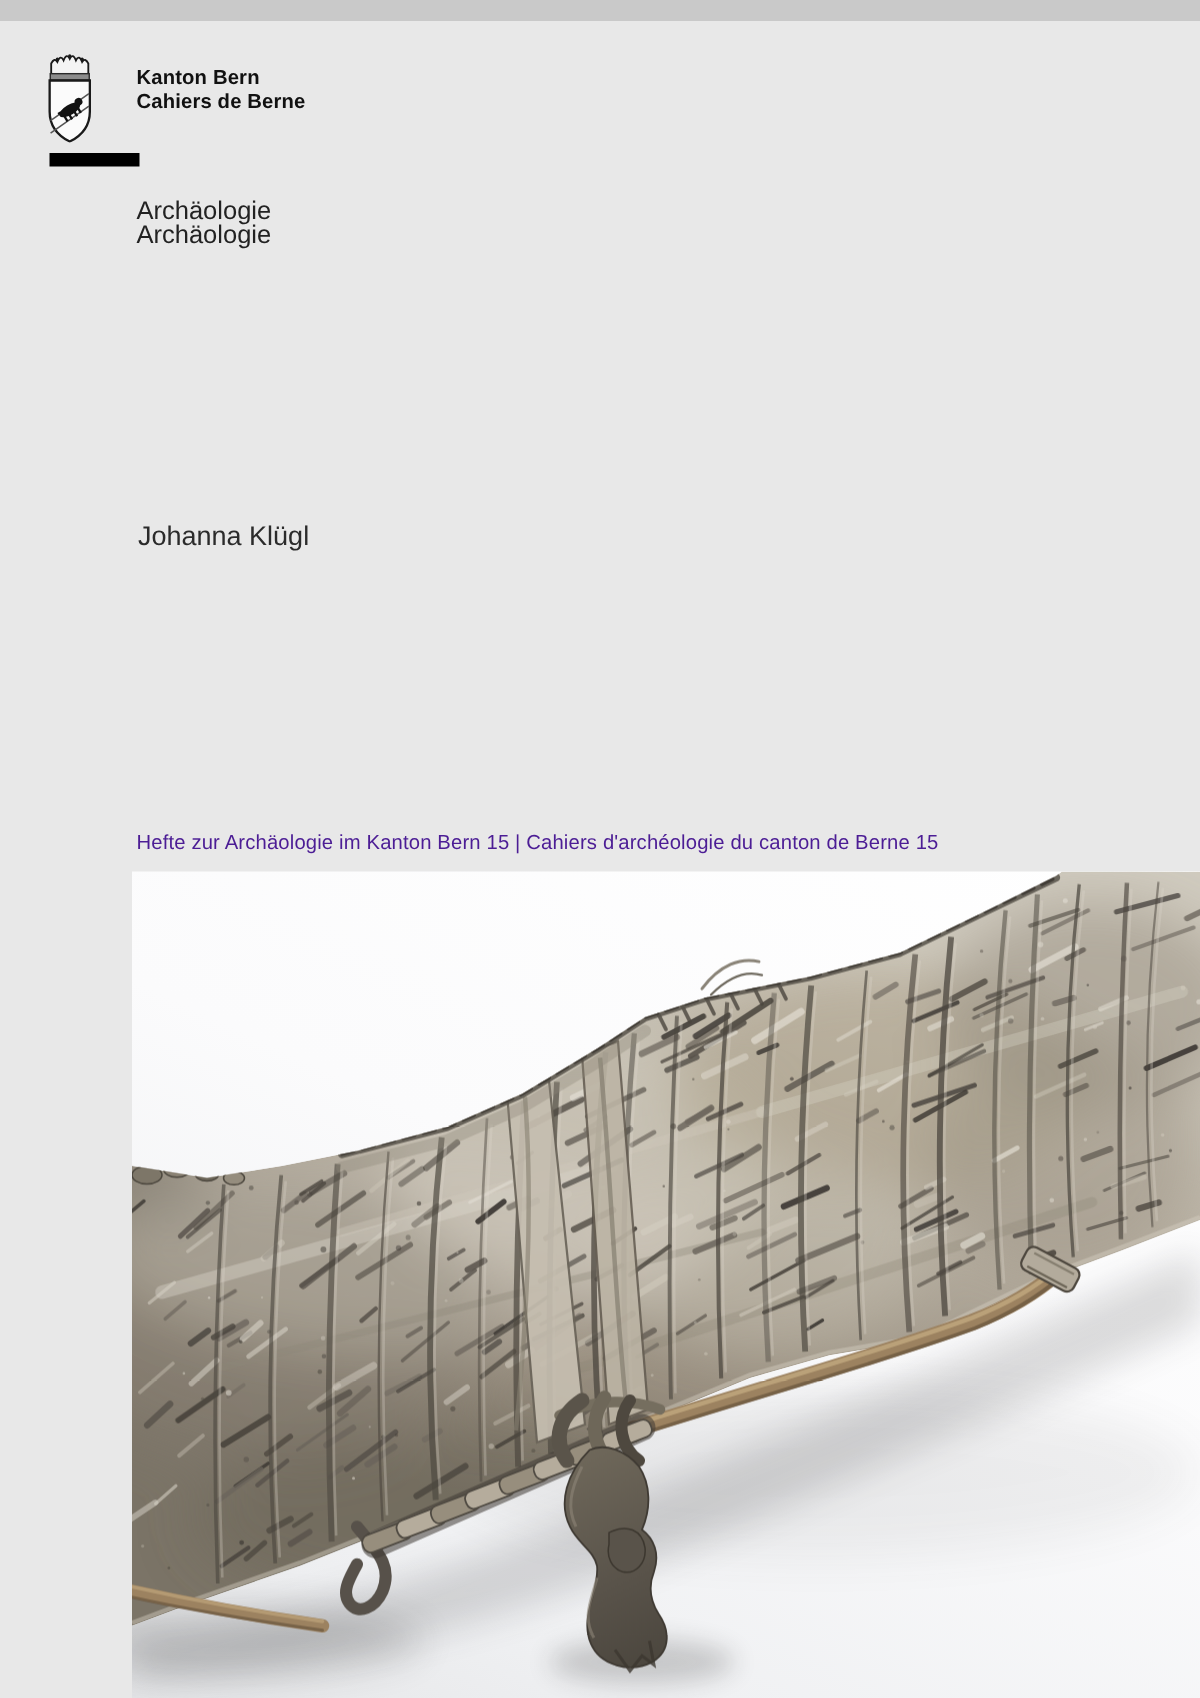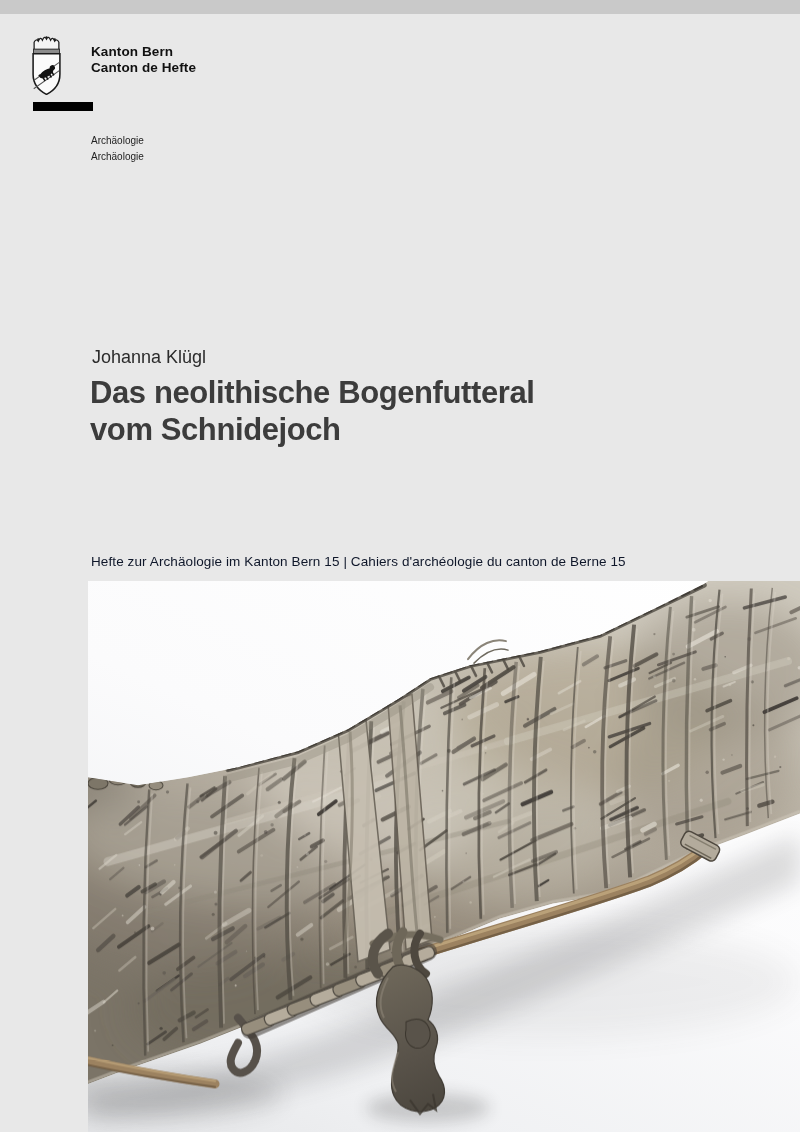--- a/index.html
+++ b/index.html
@@ -6,25 +6,25 @@
   .page{
     position:relative;width:800px;height:1132px;margin:14px auto;
     background:#e8e8e8;overflow:hidden;
     font-family:"Liberation Sans",sans-serif;
     -webkit-font-smoothing:antialiased;
   }
   .crest{position:absolute;left:30px;top:21px;width:33px;height:60px;}
   .canton-name{position:absolute;left:91px;top:30px;font-size:13.5px;font-weight:bold;
     line-height:15.5px;color:#111;letter-spacing:.1px;}
   .black-bar{position:absolute;left:33px;top:88px;width:60px;height:9px;background:#000;}
-  .dept{position:absolute;left:91px;top:119px;font-size:10px;line-height:15.5px;color:#222;}
+  .dept{position:absolute;left:91px;top:119px;font-size:17px;line-height:15.5px;color:#222;}
   .author{position:absolute;left:92px;top:333px;font-size:18px;color:#2b2b2b;}
   .title{position:absolute;left:90px;top:360px;margin:0;font-size:31px;line-height:37px;
     font-weight:bold;color:#3c3c3c;letter-spacing:-.4px;}
-  .series{position:absolute;left:91px;top:540px;font-size:13.5px;color:#0f172a;letter-spacing:.1px;}
+  .series{position:absolute;left:91px;top:540px;font-size:13.5px;color:#4c1d95;letter-spacing:.1px;}
   .photo{
     position:absolute;left:88px;top:567px;width:712px;height:565px;margin:0;
     background:linear-gradient(205deg,#ffffff 0%,#fbfbfc 45%,#f0f1f3 78%,#e4e5e7 100%);
     overflow:hidden;
   }
   .photo svg{display:block;width:712px;height:565px;}
 </style>
 </head>
 <body>
 
@@ -45,33 +45,32 @@
       <rect x="10.2" y="38.2" width="1.5" height="4.4"></rect>
       <rect x="13.4" y="38.6" width="1.5" height="4.4"></rect>
       <rect x="17.2" y="38.6" width="1.5" height="4.4"></rect>
       <rect x="20.4" y="38.2" width="1.5" height="4.2"></rect>
       <rect x="8.2" y="34.6" width="2.2" height="1.6"></rect>
     </g>
   </svg>
 
   <div class="canton-name">
     <div>Kanton Bern</div>
-    <div>Canton de Hefte</div>
+    <div>Cahiers de Berne</div>
   </div>
 
   <div class="black-bar"></div>
 
   <div class="dept">
     <div>Archäologie</div>
     <div>Archäologie</div>
   </div>
 
   <div class="author">Johanna Klügl</div>
 
-  <h1 class="title"><span>Das neolithische Bogenfutteral</span><br><span>vom Schnidejoch</span></h1>
 
   <div class="series">Hefte zur Archäologie im Kanton Bern 15 | Cahiers d'archéologie du canton de Berne 15</div>
 
   <figure class="photo">
     <svg id="artwork" viewBox="0 0 712 564" preserveAspectRatio="none" aria-hidden="true">
       <defs>
         <linearGradient id="barkGrad" gradientUnits="userSpaceOnUse" x1="420" y1="30" x2="330" y2="440">
           <stop offset="0" stop-color="#d0cbbf"></stop>
           <stop offset="0.45" stop-color="#b4ac9e"></stop>
           <stop offset="0.75" stop-color="#998f80"></stop>

